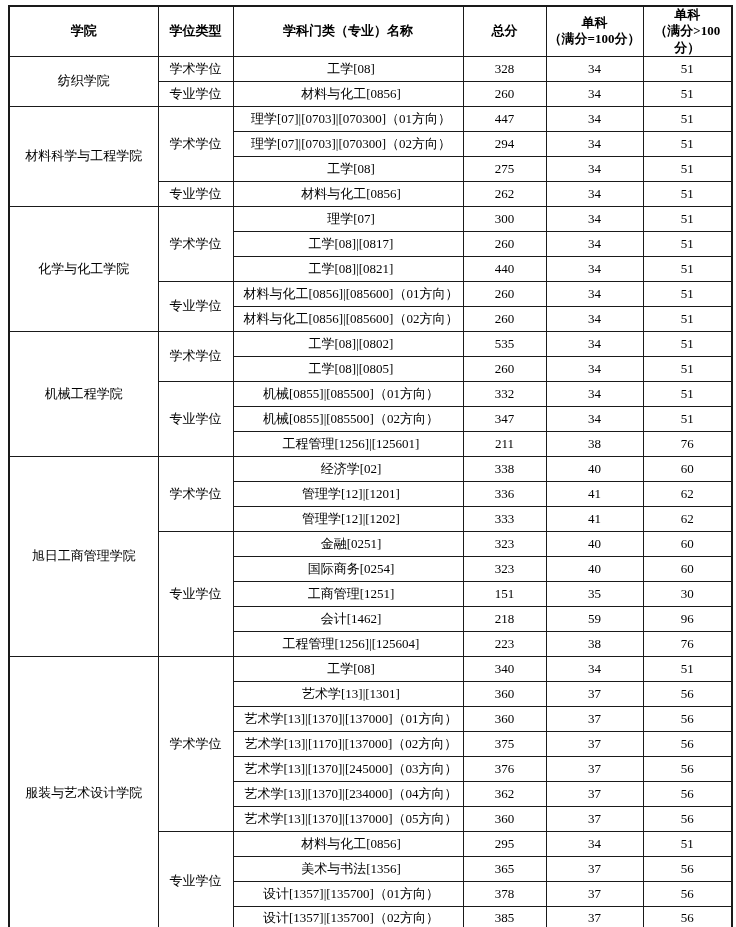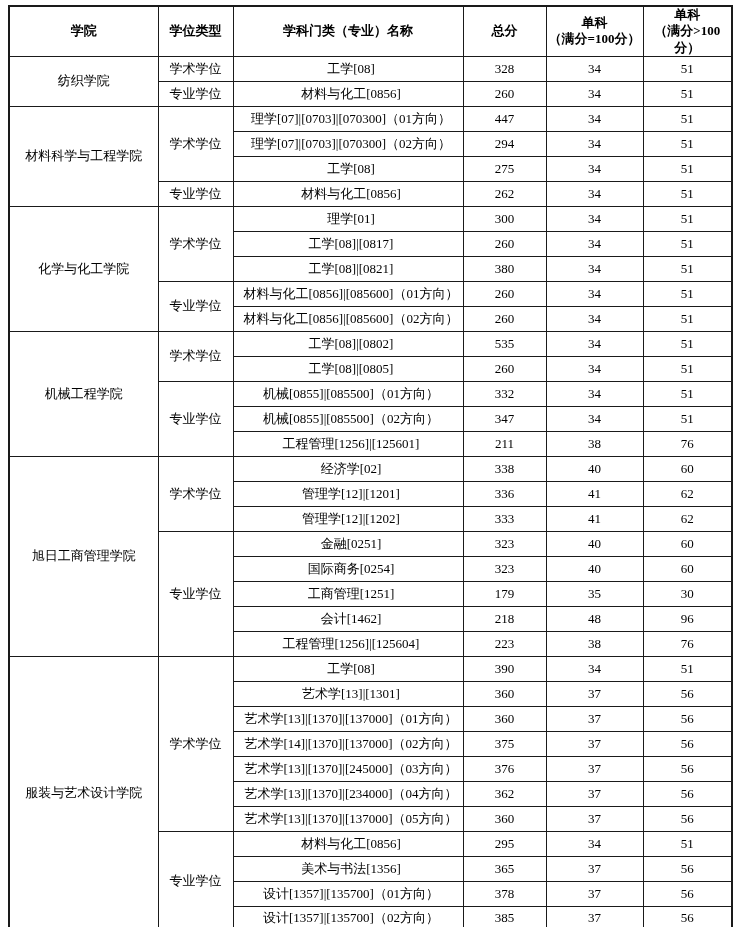--- a/index.html
+++ b/index.html
@@ -119,34 +119,34 @@
         <tr>
           <td class="col-degree">专业学位</td>
           <td class="col-major">材料与化工[0856]</td>
           <td class="col-total">262</td>
           <td class="col-s100">34</td>
           <td class="col-sgt100">51</td>
         </tr>
         <tr>
           <td class="col-college" rowspan="5">化学与化工学院</td>
           <td class="col-degree" rowspan="3">学术学位</td>
-          <td class="col-major">理学[01]</td>
+          <td class="col-major">理学[07]</td>
           <td class="col-total">300</td>
           <td class="col-s100">34</td>
           <td class="col-sgt100">51</td>
         </tr>
         <tr>
           <td class="col-major">工学[08]|[0817]</td>
           <td class="col-total">260</td>
           <td class="col-s100">34</td>
           <td class="col-sgt100">51</td>
         </tr>
         <tr>
           <td class="col-major">工学[08]|[0821]</td>
-          <td class="col-total">380</td>
+          <td class="col-total">440</td>
           <td class="col-s100">34</td>
           <td class="col-sgt100">51</td>
         </tr>
         <tr>
           <td class="col-degree" rowspan="2">专业学位</td>
           <td class="col-major">材料与化工[0856]|[085600]（01方向）</td>
           <td class="col-total">260</td>
           <td class="col-s100">34</td>
           <td class="col-sgt100">51</td>
         </tr>
@@ -217,58 +217,58 @@
           <td class="col-sgt100">60</td>
         </tr>
         <tr>
           <td class="col-major">国际商务[0254]</td>
           <td class="col-total">323</td>
           <td class="col-s100">40</td>
           <td class="col-sgt100">60</td>
         </tr>
         <tr>
           <td class="col-major">工商管理[1251]</td>
-          <td class="col-total">179</td>
+          <td class="col-total">151</td>
           <td class="col-s100">35</td>
           <td class="col-sgt100">30</td>
         </tr>
         <tr>
           <td class="col-major">会计[1462]</td>
           <td class="col-total">218</td>
-          <td class="col-s100">48</td>
+          <td class="col-s100">59</td>
           <td class="col-sgt100">96</td>
         </tr>
         <tr>
           <td class="col-major">工程管理[1256]|[125604]</td>
           <td class="col-total">223</td>
           <td class="col-s100">38</td>
           <td class="col-sgt100">76</td>
         </tr>
         <tr>
           <td class="col-college" rowspan="11">服装与艺术设计学院</td>
           <td class="col-degree" rowspan="7">学术学位</td>
           <td class="col-major">工学[08]</td>
-          <td class="col-total">390</td>
+          <td class="col-total">340</td>
           <td class="col-s100">34</td>
           <td class="col-sgt100">51</td>
         </tr>
         <tr>
           <td class="col-major">艺术学[13]|[1301]</td>
           <td class="col-total">360</td>
           <td class="col-s100">37</td>
           <td class="col-sgt100">56</td>
         </tr>
         <tr>
           <td class="col-major">艺术学[13]|[1370]|[137000]（01方向）</td>
           <td class="col-total">360</td>
           <td class="col-s100">37</td>
           <td class="col-sgt100">56</td>
         </tr>
         <tr>
-          <td class="col-major">艺术学[14]|[1370]|[137000]（02方向）</td>
+          <td class="col-major">艺术学[13]|[1170]|[137000]（02方向）</td>
           <td class="col-total">375</td>
           <td class="col-s100">37</td>
           <td class="col-sgt100">56</td>
         </tr>
         <tr>
           <td class="col-major">艺术学[13]|[1370]|[245000]（03方向）</td>
           <td class="col-total">376</td>
           <td class="col-s100">37</td>
           <td class="col-sgt100">56</td>
         </tr>

